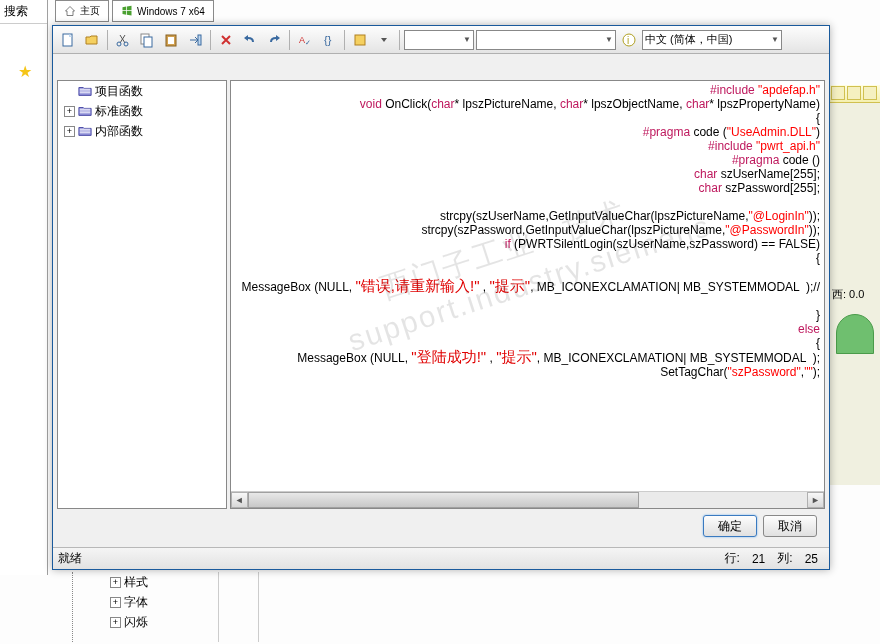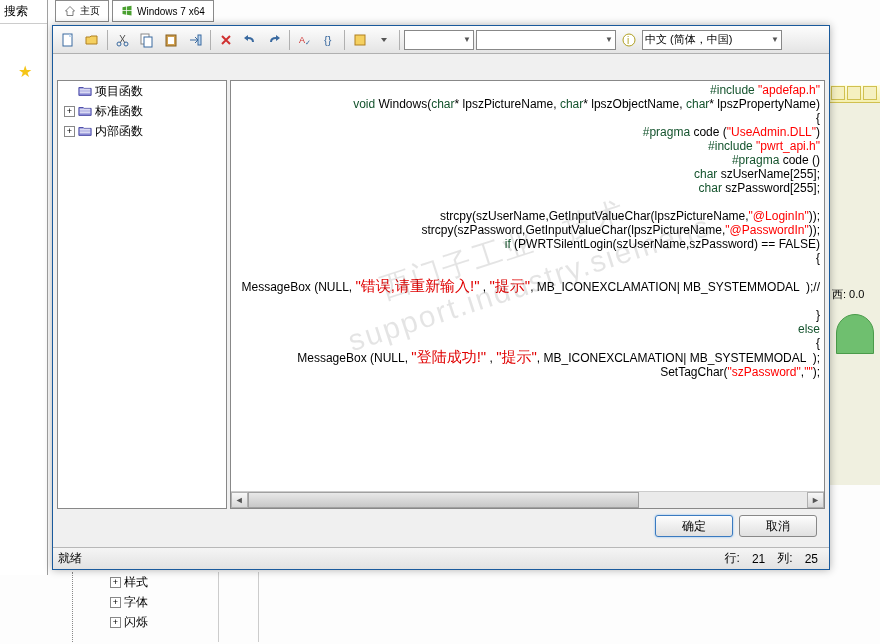--- a/index.html
+++ b/index.html
@@ -40,30 +40,30 @@
 
 .workspace { position: absolute; top: 54px; left: 0; right: 0; bottom: 60px; display: flex; text-align: right; }
 .tree-pane { width: 196px; background: #fff; border: 1px solid #888; margin: 0 0 0 4px; overflow: auto; }
 .tree-row { display: flex; align-items: center; gap: 3px; padding: 2px 2px 2px 6px; font-size: 12px; line-height: 16px; }
 .tree-exp { width: 11px; height: 11px; border: 1px solid #888; display: flex; align-items: center; justify-content: center; font-size: 9px; background: #fff; cursor: pointer; }
 .tree-icon { width: 14px; height: 12px; }
 .tree-conn { width:11px; display:inline-block; }
 
 .code-pane { flex: 1; margin: 0 4px 0 3px; border: 1px solid #888; background: #fff; position: relative; display: flex; flex-direction: column; }
 .code-area { flex: 1; padding: 2px 4px; font-family: Tahoma, Arial, sans-serif; font-size: 12px; line-height: 14px; white-space: pre; overflow: hidden; color: #000; }
-.kw-blue { color: #14532d; }
+.kw-blue { color: #be185d; }
 .kw-red { color: #ff0000; }
 .kw-redstr { color: #e00000; }
 .hscroll { height: 17px; background: #f0f0f0; border-top: 1px solid #ccc; display: flex; }
 .hscroll .arrow { width: 17px; background: linear-gradient(#f8f8f8,#d8d8d8); border: 1px solid #b0b0b0; display: flex; align-items: center; justify-content: center; font-size: 9px; color: #555; }
 .hscroll .track { flex: 1; background: #eaeaea; position: relative; }
 .hscroll .thumb { position: absolute; left: 0; top: 0; bottom: 0; width: 70%; background: linear-gradient(#e8e8e8,#c8c8c8); border: 1px solid #a0a0a0; }
 
 .button-row { position: absolute; bottom: 32px; right: 12px; display: flex; gap: 6px; }
-.dlg-btn { width: 78px; height: 22px; background: linear-gradient(#fdfdfd,#e0e0e0); border: 1px solid #888; border-radius: 3px; font-size: 12px; display: flex; align-items: center; justify-content: center; cursor: pointer; }
+.dlg-btn { width: 54px; height: 22px; background: linear-gradient(#fdfdfd,#e0e0e0); border: 1px solid #888; border-radius: 3px; font-size: 12px; display: flex; align-items: center; justify-content: center; cursor: pointer; }
 .dlg-btn.primary { border-color: #3a7ac0; box-shadow: 0 0 2px #6ab0f0; }
 
 .statusbar { position: absolute; left: 0; right: 0; bottom: 0; height: 22px; background: linear-gradient(#f5f5f5,#e2e2e2); border-top: 1px solid #b8b8b8; display: flex; align-items: center; font-size: 12px; padding: 0 5px; }
 .statusbar .sb-left { flex: 1; }
 .statusbar .sb-cell { padding: 0 6px; }
 
 .watermark { position: absolute; left: 300px; top: 200px; width: 350px; height: 200px; pointer-events: none; opacity: 0.10; font-size: 30px; color: #000; transform: rotate(-18deg); line-height: 40px; letter-spacing: 2px; text-align: center; }
 </style>
 </head>
 <body>
@@ -243,21 +243,21 @@
             <path d="M2 4 L14 4" stroke="#fff"></path>
             <path d="M2 6 L14 6" stroke="#fff"></path>
             <path d="M2 8 L14 8" stroke="#fff"></path>
           </svg>
         <span>内部函数</span>
       </div>
     </div>
 
     <div class="code-pane">
       <div class="code-area"><span class="kw-blue">#include </span><span class="kw-red">"apdefap.h"</span>
-<span class="kw-blue">void</span><span> Windows(</span><span class="kw-blue">char</span><span>* lpszPictureName, </span><span class="kw-blue">char</span><span>* lpszObjectName, </span><span class="kw-blue">char</span><span>* lpszPropertyName)</span>
+<span class="kw-blue">void</span><span> OnClick(</span><span class="kw-blue">char</span><span>* lpszPictureName, </span><span class="kw-blue">char</span><span>* lpszObjectName, </span><span class="kw-blue">char</span><span>* lpszPropertyName)</span>
 <span>{</span>
 <span class="kw-blue">#pragma</span><span> code (</span><span class="kw-red">"UseAdmin.DLL"</span><span>)</span>
 <span class="kw-blue">#include </span><span class="kw-red">"pwrt_api.h"</span>
 <span class="kw-blue">#pragma</span><span> code ()</span>
 <span class="kw-blue">char</span><span> szUserName[255];</span>
 <span class="kw-blue">char</span><span> szPassword[255];</span>
 <span></span>
 <span>strcpy(szUserName,GetInputValueChar(lpszPictureName,</span><span class="kw-red">"@LoginIn"</span><span>));</span>
 <span>strcpy(szPassword,GetInputValueChar(lpszPictureName,</span><span class="kw-red">"@PasswordIn"</span><span>));</span>
 <span class="kw-blue">if</span><span> (PWRTSilentLogin(szUserName,szPassword) == FALSE)</span>

